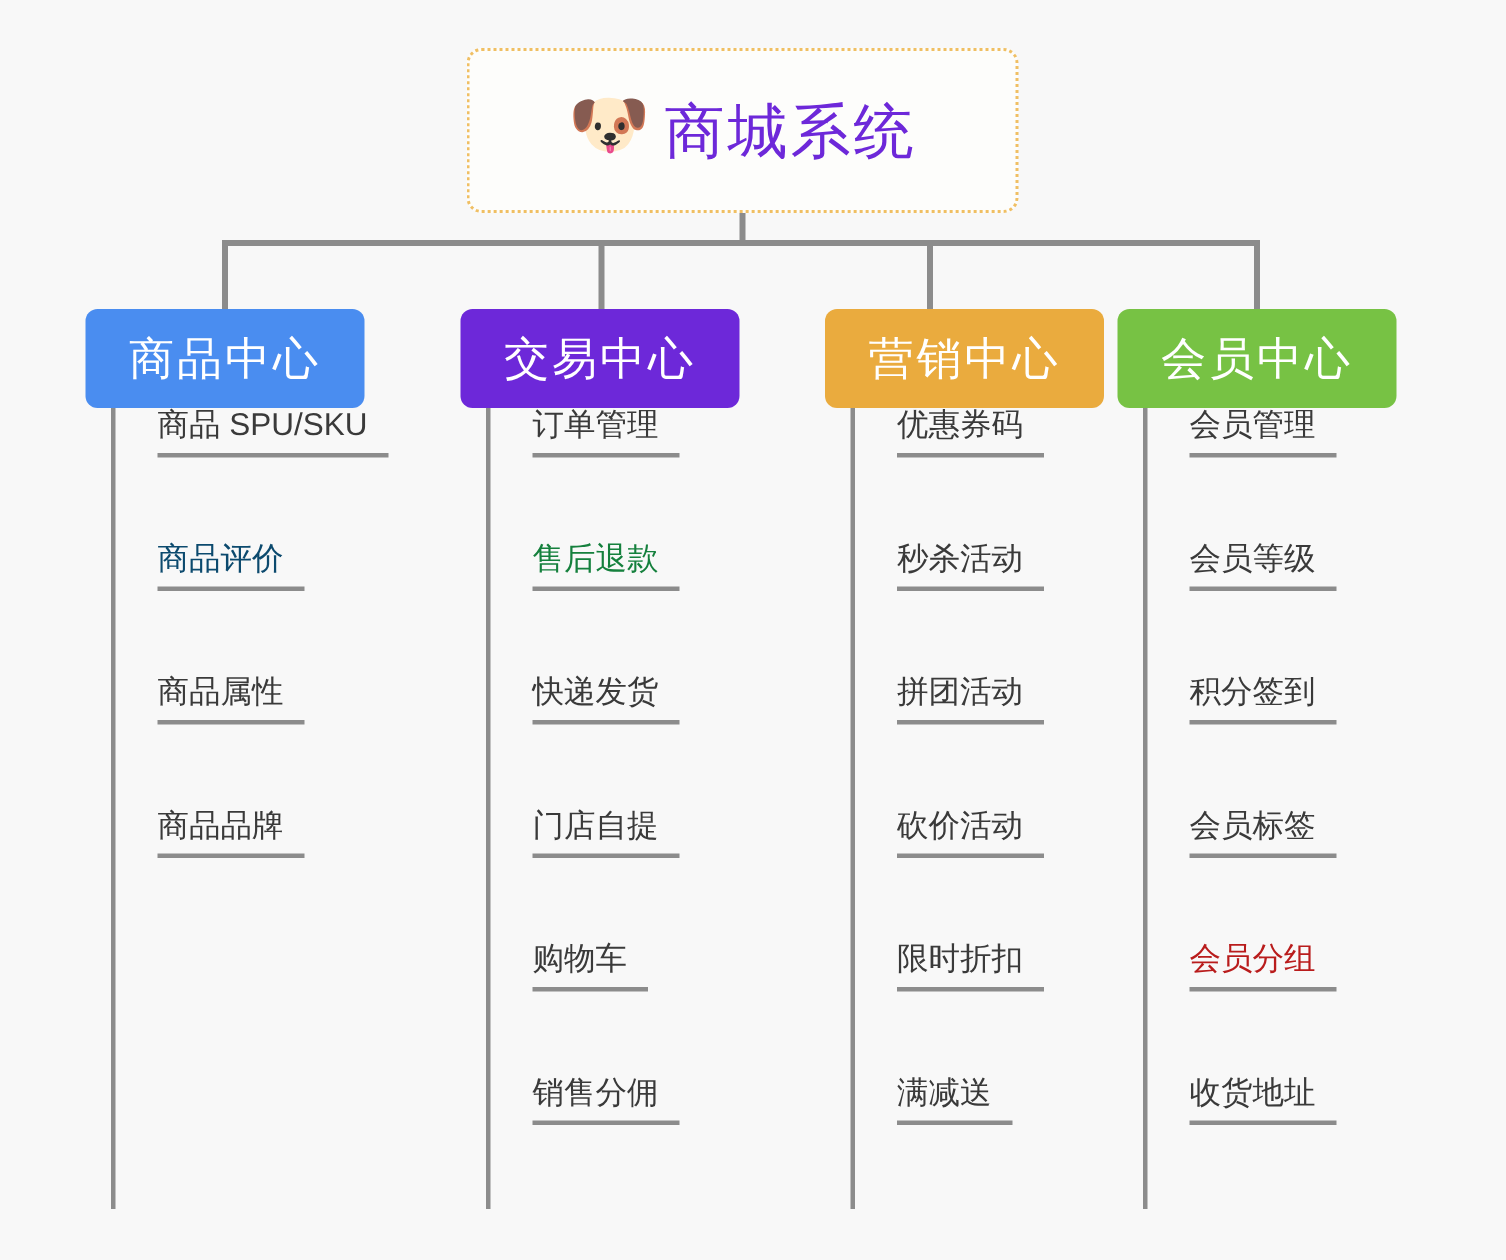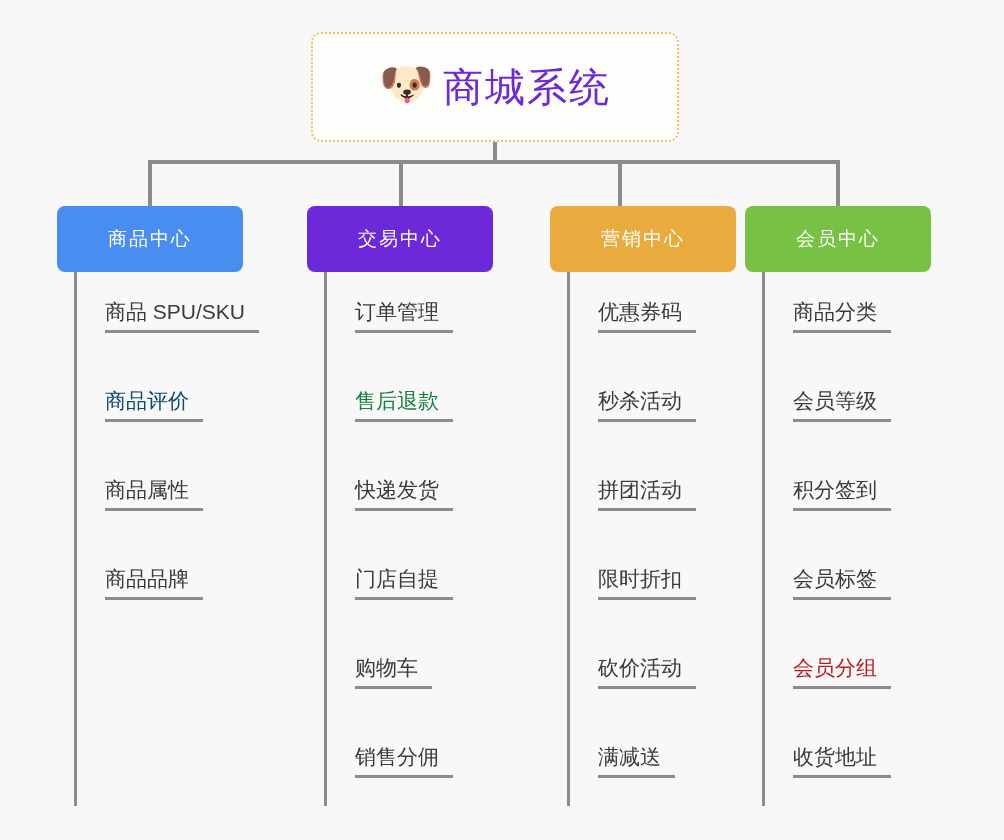--- a/index.html
+++ b/index.html
@@ -81,21 +81,21 @@
   }
   .branch-header {
     width: 186px;
     height: 66px;
     box-sizing: border-box;
     border-radius: 8px;
     display: flex;
     align-items: center;
     justify-content: center;
     color: #ffffff;
-    font-size: 19px;
+    font-size: 30px;
     letter-spacing: 2px;
     white-space: nowrap;
   }
 
   
   .leaf-list {
     position: relative;
     margin-left: 17px;
     padding-top: 0;
   }
@@ -103,21 +103,21 @@
     position: absolute;
     left: 0;
     top: 0;
     width: 3px;
     background: #8c8c8c;
   }
   .leaf {
     position: relative;
     height: 89px;
     display: flex;
-    align-items: center;
+    align-items: flex-start;
     padding-left: 31px;
     box-sizing: border-box;
   }
   .leaf-label {
     font-size: 21px;
     color: #3a3a3a;
     white-space: nowrap;
     padding: 0 14px 7px 0;
     border-bottom: 3px solid #8c8c8c;
     line-height: 1.1;
@@ -197,39 +197,39 @@
       <div class="leaf">
           <span class="leaf-label" style="border-bottom-color: rgb(140, 140, 140); color: rgb(58, 58, 58);">优惠券码</span>
         </div>
       <div class="leaf">
           <span class="leaf-label" style="border-bottom-color: rgb(140, 140, 140); color: rgb(58, 58, 58);">秒杀活动</span>
         </div>
       <div class="leaf">
           <span class="leaf-label" style="border-bottom-color: rgb(140, 140, 140); color: rgb(58, 58, 58);">拼团活动</span>
         </div>
       <div class="leaf">
+          <span class="leaf-label" style="border-bottom-color: rgb(140, 140, 140); color: rgb(58, 58, 58);">砍价活动</span>
+        </div>
+      <div class="leaf">
           <span class="leaf-label" style="border-bottom-color: rgb(140, 140, 140); color: rgb(58, 58, 58);">限时折扣</span>
-        </div>
-      <div class="leaf">
-          <span class="leaf-label" style="border-bottom-color: rgb(140, 140, 140); color: rgb(58, 58, 58);">砍价活动</span>
         </div>
       <div class="leaf">
           <span class="leaf-label" style="border-bottom-color: rgb(140, 140, 140); color: rgb(58, 58, 58);">满减送</span>
         </div>
     </div>
   </div>
 
   <div class="branch" style="left:745px;">
     <div class="branch-header" style="background: rgb(119, 194, 68);">
       <span>会员中心</span>
     </div>
     <div class="leaf-list">
       <div class="leaf-trunk" style="background: rgb(140, 140, 140); height: 534px;"></div>
       <div class="leaf">
-          <span class="leaf-label" style="border-bottom-color: rgb(140, 140, 140); color: rgb(58, 58, 58);">商品分类</span>
+          <span class="leaf-label" style="border-bottom-color: rgb(140, 140, 140); color: rgb(58, 58, 58);">会员管理</span>
         </div>
       <div class="leaf">
           <span class="leaf-label" style="border-bottom-color: rgb(140, 140, 140); color: rgb(58, 58, 58);">会员等级</span>
         </div>
       <div class="leaf">
           <span class="leaf-label" style="border-bottom-color: rgb(140, 140, 140); color: rgb(58, 58, 58);">积分签到</span>
         </div>
       <div class="leaf">
           <span class="leaf-label" style="border-bottom-color: rgb(140, 140, 140); color: rgb(58, 58, 58);">会员标签</span>
         </div>

